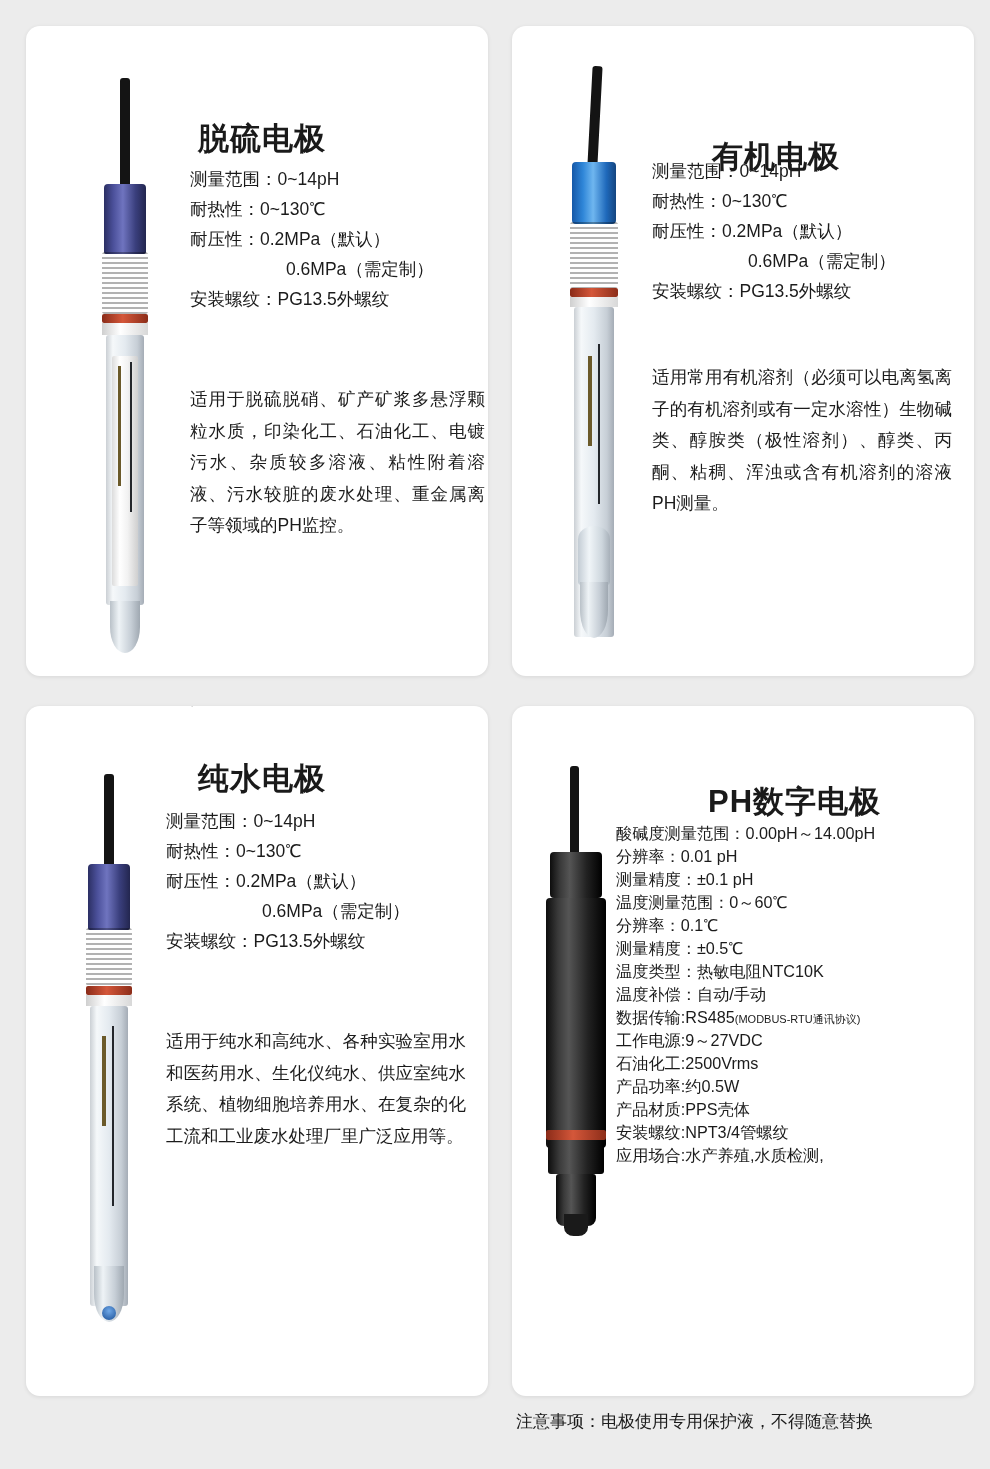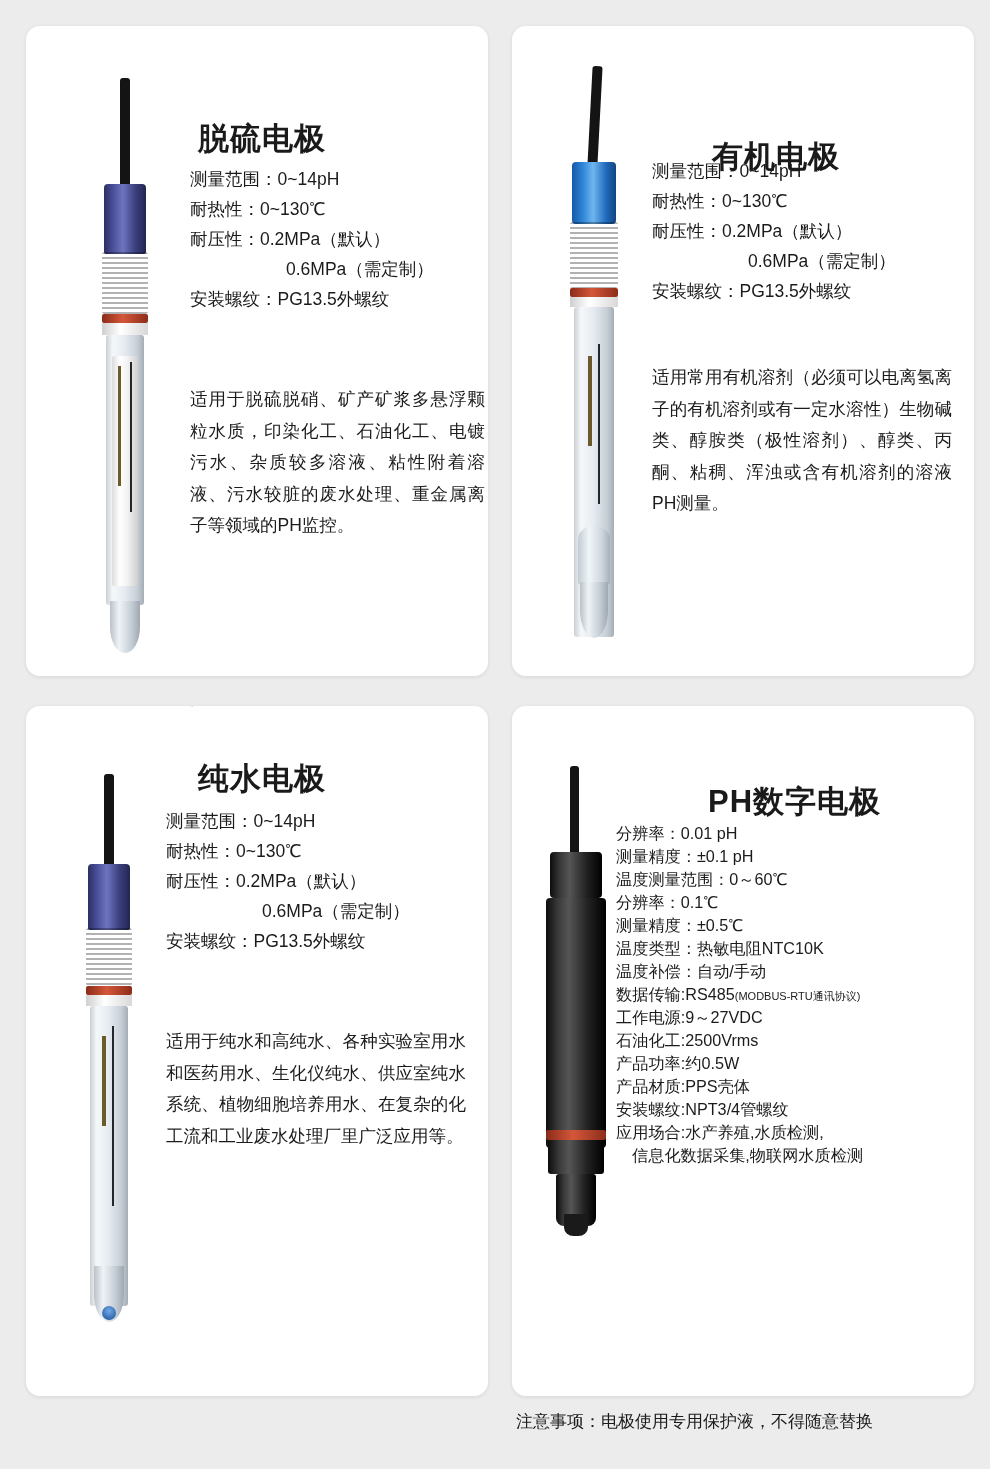--- a/index.html
+++ b/index.html
@@ -216,34 +216,34 @@
         <div class="pc black-body thread" style="left:38px; top:146px; width:52px; height:46px; border-radius:4px;"></div>
         <div class="pc black-body" style="left:34px; top:192px; width:60px; height:250px; border-radius:4px;"></div>
         <div class="pc ring-red" style="left:34px; top:424px; width:60px; height:10px;"></div>
         <div class="pc black-body thread" style="left:36px; top:434px; width:56px; height:34px; border-radius:3px;"></div>
         <div class="pc black-body" style="left:44px; top:468px; width:40px; height:52px; border-radius:3px 3px 8px 8px;"></div>
         <div class="pc" style="left:52px; top:508px; width:24px; height:22px; background:#1a1a1a; border-radius:0 0 40% 40%;"></div>
       </div>
 
       <div class="card-title" style="left:196px; top:75px;">PH数字电极</div>
       <div class="spec dense" style="left:104px; top:116px; width:356px;">
+        <p>酸碱度测量范围：0.00pH～14.00pH</p>
         <p>分辨率：0.01 pH</p>
         <p>测量精度：±0.1 pH</p>
         <p>温度测量范围：0～60℃</p>
         <p>分辨率：0.1℃</p>
         <p>测量精度：±0.5℃</p>
         <p>温度类型：热敏电阻NTC10K</p>
         <p>温度补偿：自动/手动</p>
         <p><span>数据传输:RS485</span><span class="small">(MODBUS-RTU通讯协议)</span></p>
         <p>工作电源:9～27VDC</p>
         <p>石油化工:2500Vrms</p>
         <p>产品功率:约0.5W</p>
         <p>产品材质:PPS壳体</p>
         <p>安装螺纹:NPT3/4管螺纹</p>
         <p>应用场合:水产养殖,水质检测,</p>
-        <p style="padding-left:16px;">信息化数据采集,物联网水质检测</p>
       </div>
     </div>
 
   </div>
 
   <div class="footnote">注意事项：电极使用专用保护液，不得随意替换</div>
 </div>
 
 </body></html>

